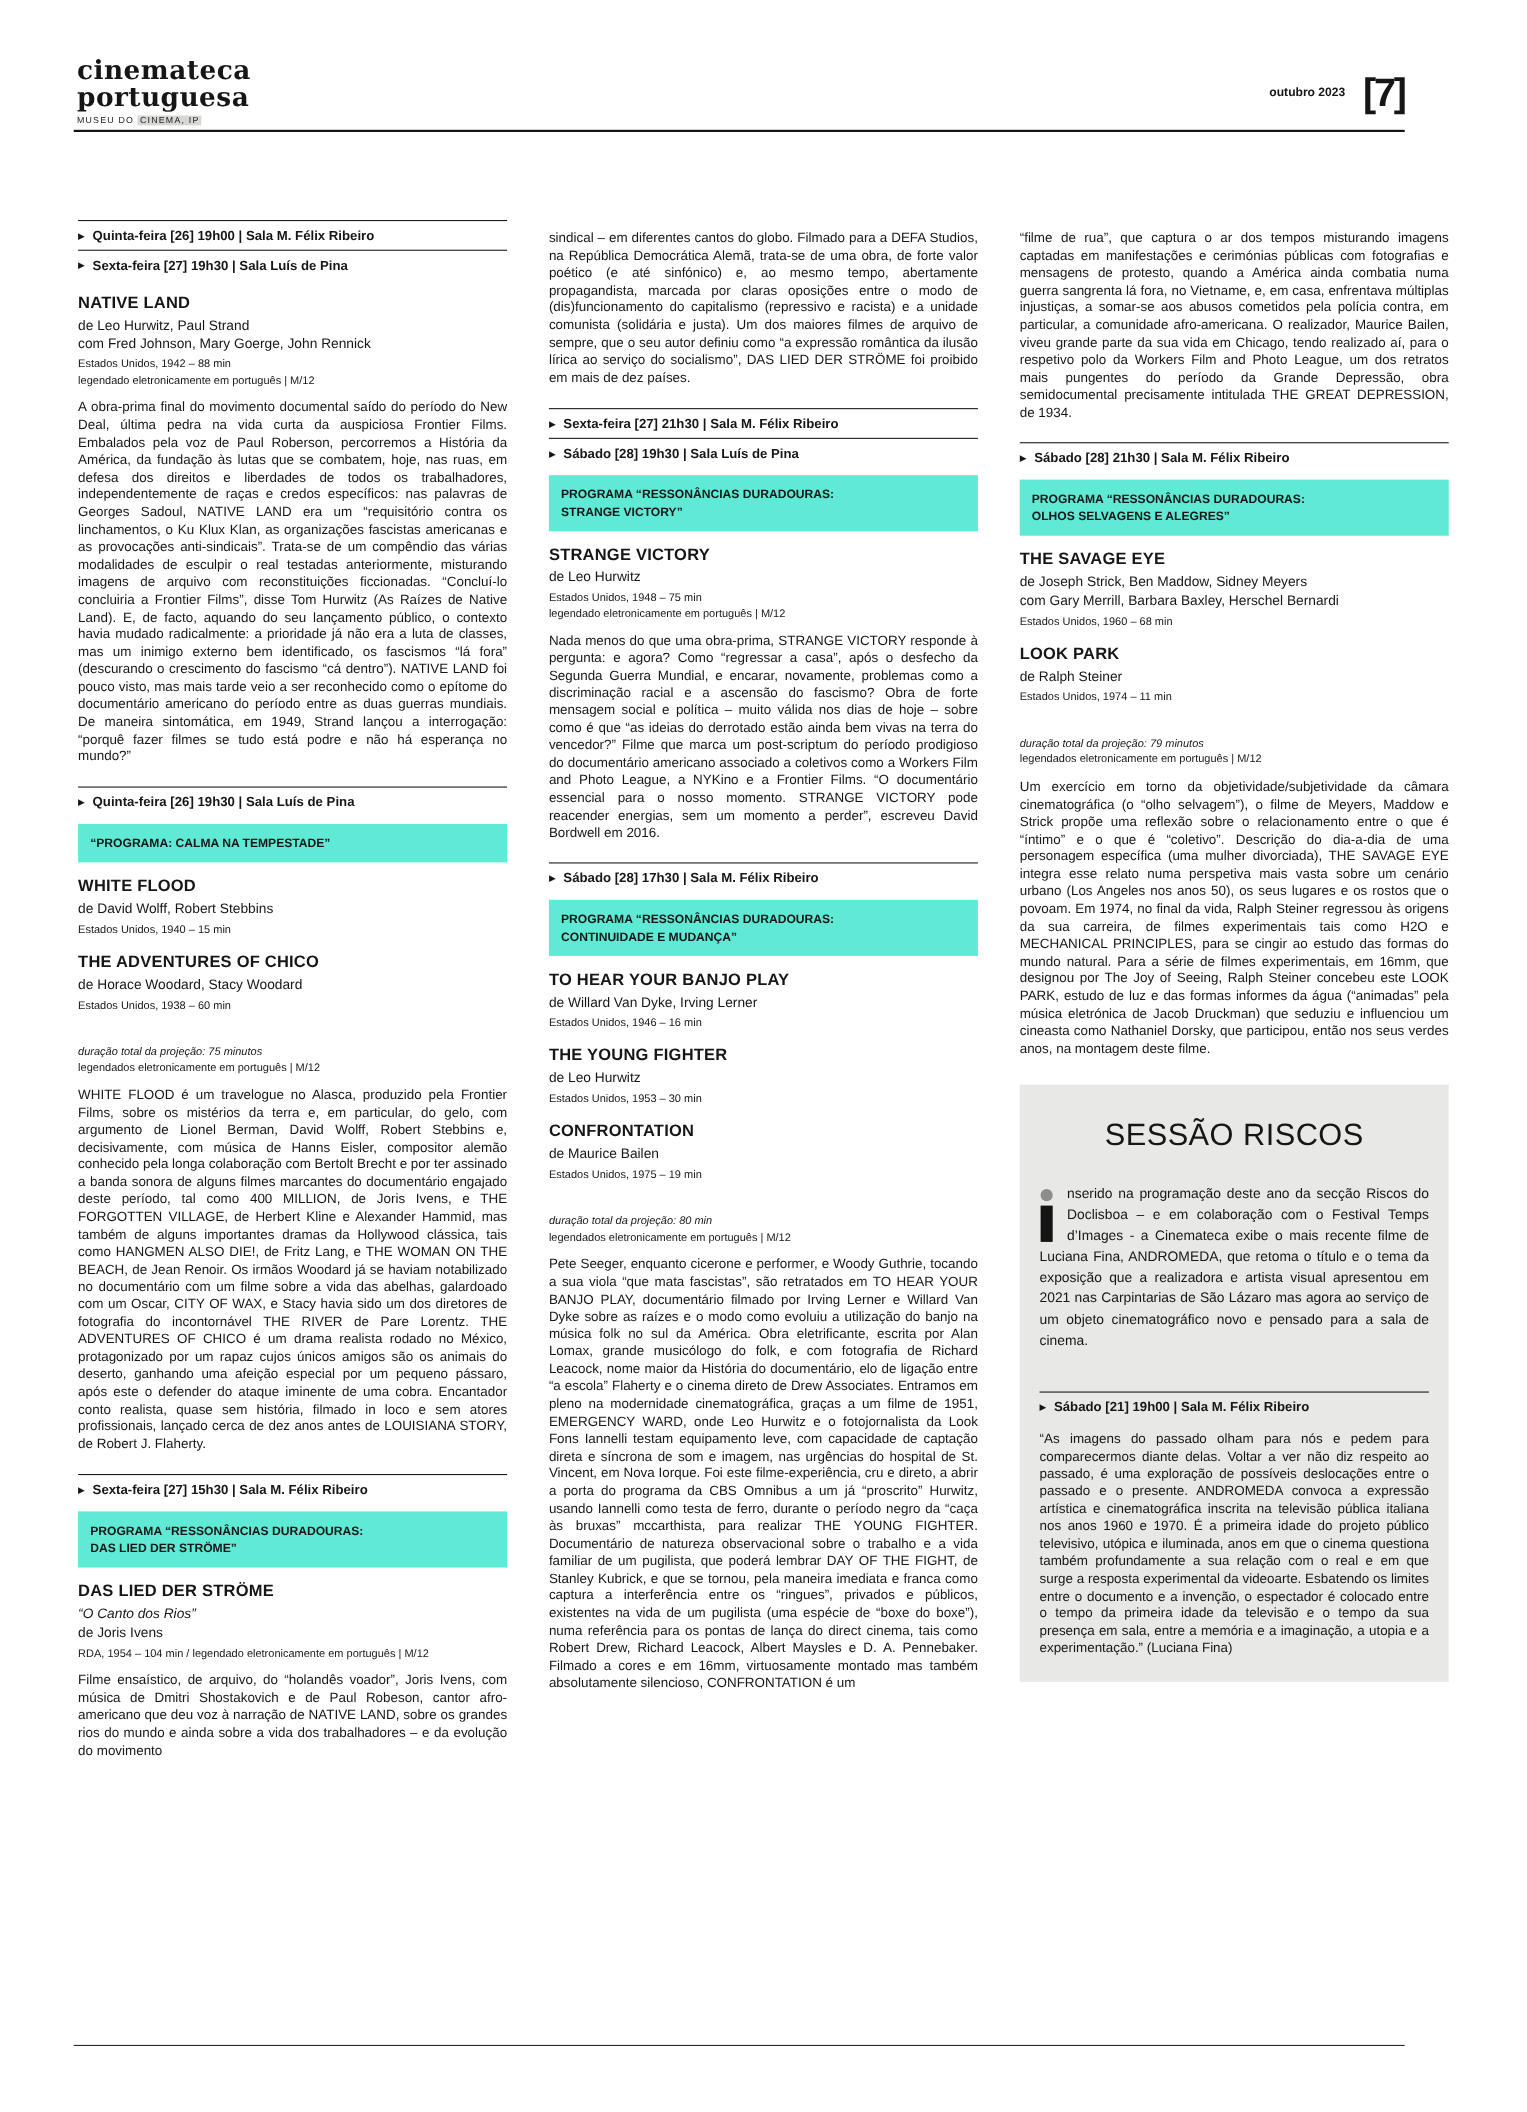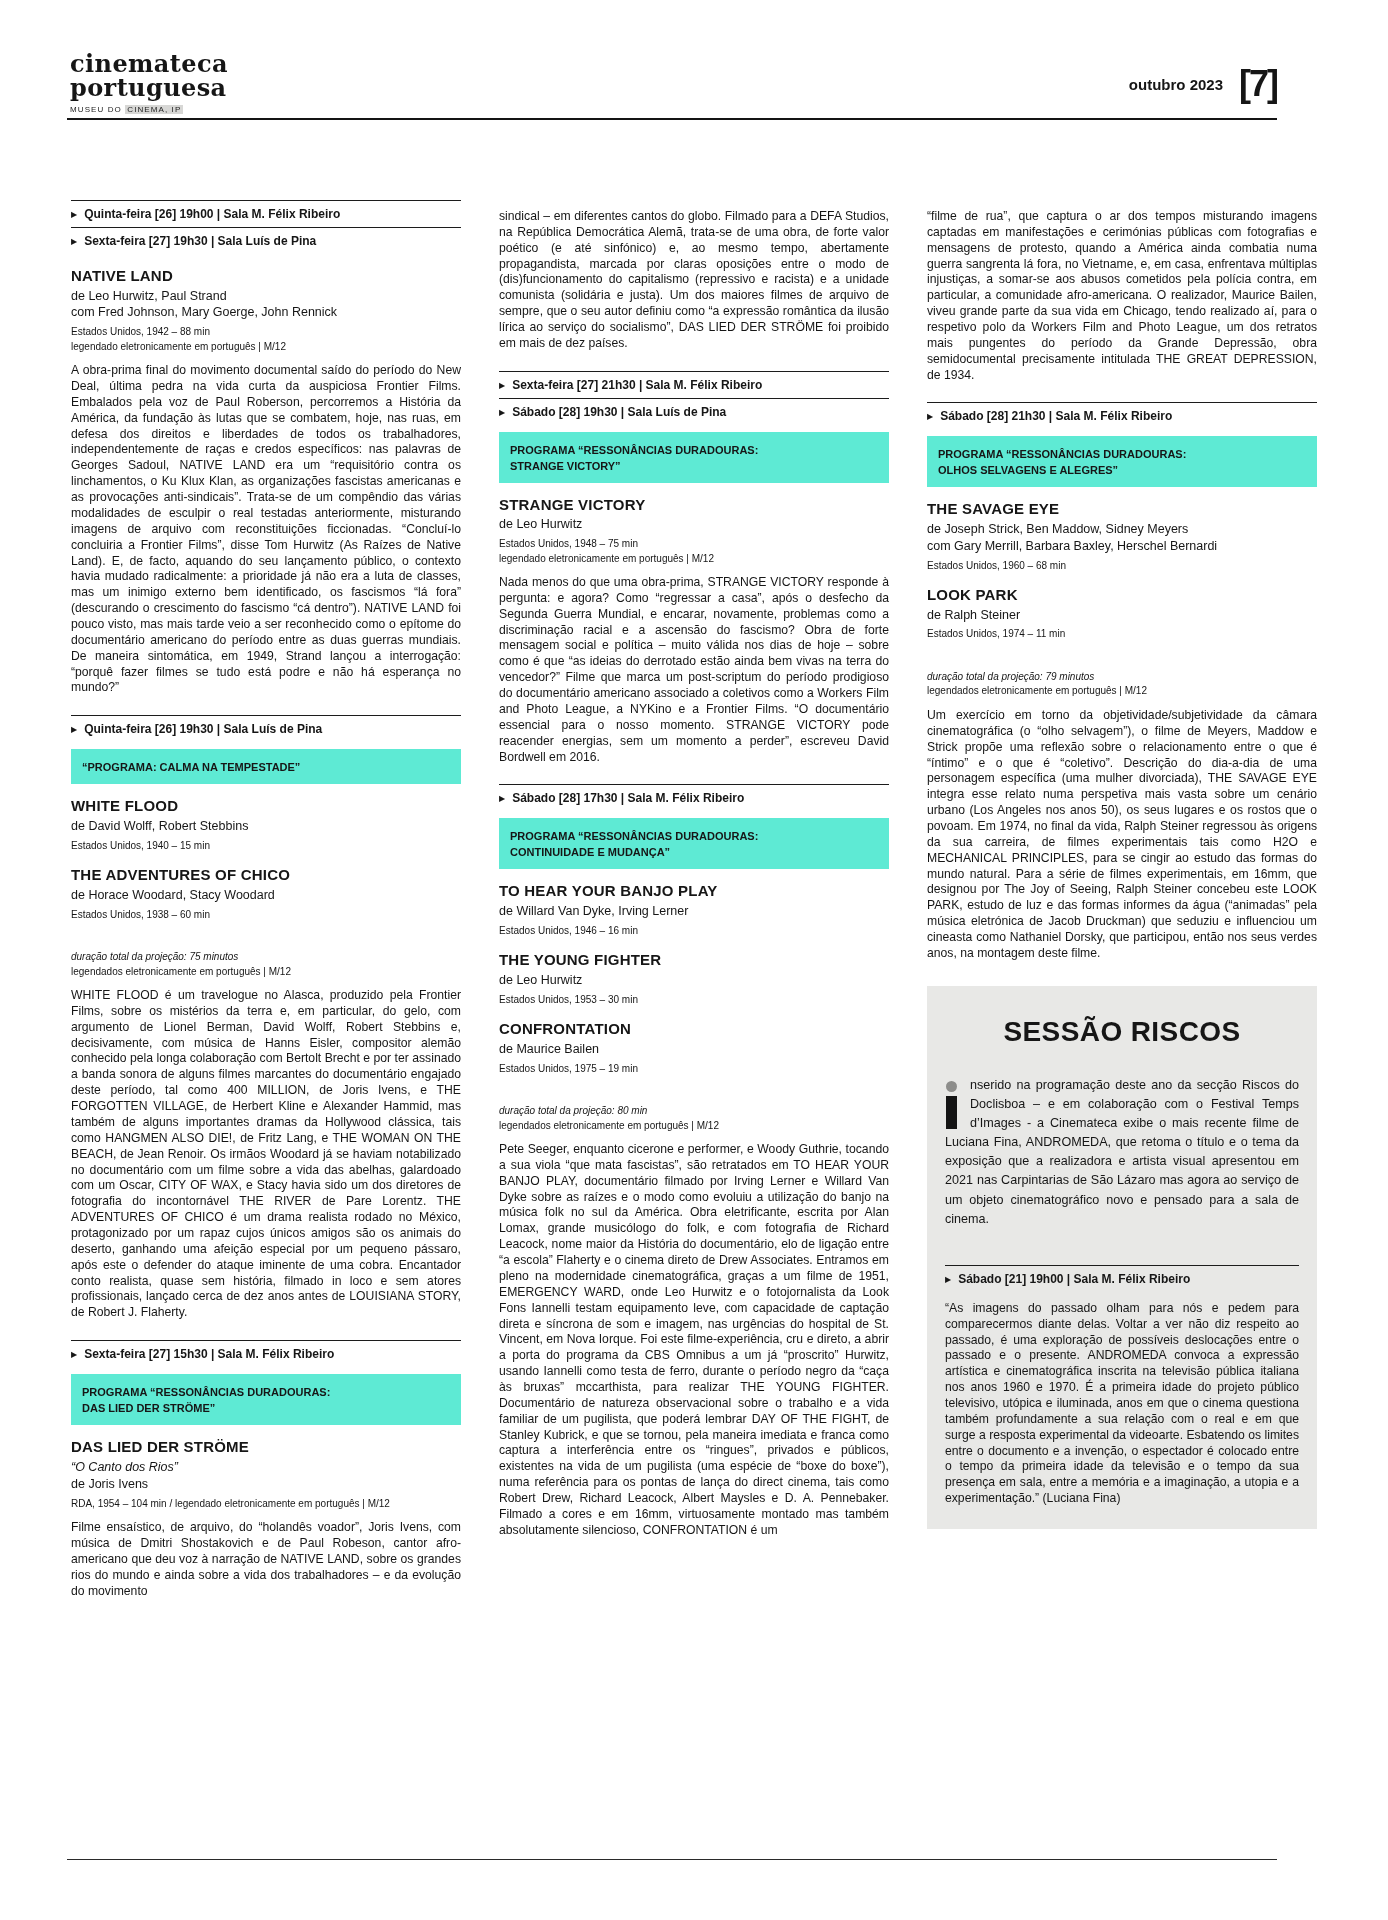--- a/index.html
+++ b/index.html
@@ -10,21 +10,21 @@
   }
 
   
   .hdr { position:absolute; top:52px; left:70px; right:66px;
          display:flex; justify-content:space-between; align-items:flex-start; }
   .logo-l1,.logo-l2 { font-family:"DejaVu Serif", serif; font-weight:700;
          font-size:24px; line-height:1.02; letter-spacing:.4px; }
   .logo-sub { font-size:8px; letter-spacing:1.1px; margin-top:4px; color:#222; }
   .logo-sub-hl { background:#d7d7d5; padding:0 2px; }
   .hdr-right { display:flex; align-items:center; gap:16px; margin-top:16px; }
-  .issue { font-weight:700; font-size:15px; }
+  .issue { font-weight:700; font-size:11px; }
   .pageno { font-weight:800; font-size:36px; letter-spacing:-2px; line-height:.9; }
   .hdr-rule { position:absolute; top:118px; left:67px; right:66px; height:2px; background:#141414; }
 
   
   .columns { position:absolute; top:200px; left:71px; width:1246px;
              display:flex; gap:38px; align-items:flex-start; }
   .col { width:390px; }
 
   
   .session { border-top:1px solid #1c1c1c; padding:6px 0 5px;
@@ -44,21 +44,21 @@
   .film-meta { margin-top:4px; }
   .meta-line { font-size:10px; line-height:1.45; }
   .meta-line.em { font-style:italic;margin-top:28px; }
 
   
   .body { font-size:12.2px; line-height:1.3; text-align:justify;
           margin:9px 0 19px; hyphens:auto; -webkit-hyphens:auto; }
 
   
   .panel { background:#e8e8e6; margin-top:24px; padding:30px 18px 22px; }
-  .panel-title { font-weight:700; font-size:28px; letter-spacing:.4px;
+  .panel-title { font-weight:400; font-size:28px; letter-spacing:.4px;
                  text-align:center; margin-bottom:28px; }
   .panel-intro { font-size:12.6px; line-height:1.52; text-align:justify; margin-bottom:36px; }
   .dropcap { float:left; width:15px; margin:5px 9px 2px 1px;
              display:flex; flex-direction:column; align-items:flex-start; gap:4px; }
   .dc-dot  { width:11px; height:11px; border-radius:50%; background:#8d8d8b; }
   .dc-stem { width:11px; height:33px; background:#141414; }
   .panel .session { border-top:1px solid #1c1c1c; }
   .panel .body { margin-bottom:0; }
 
   

